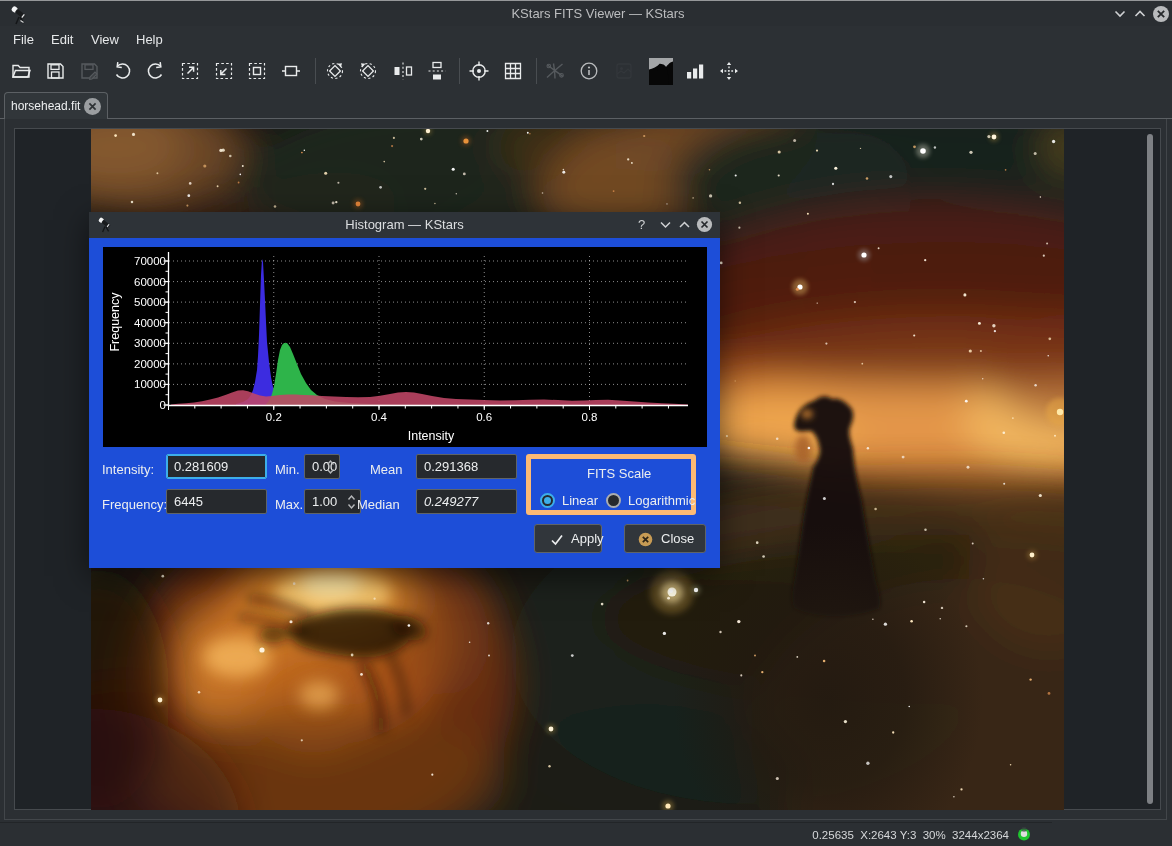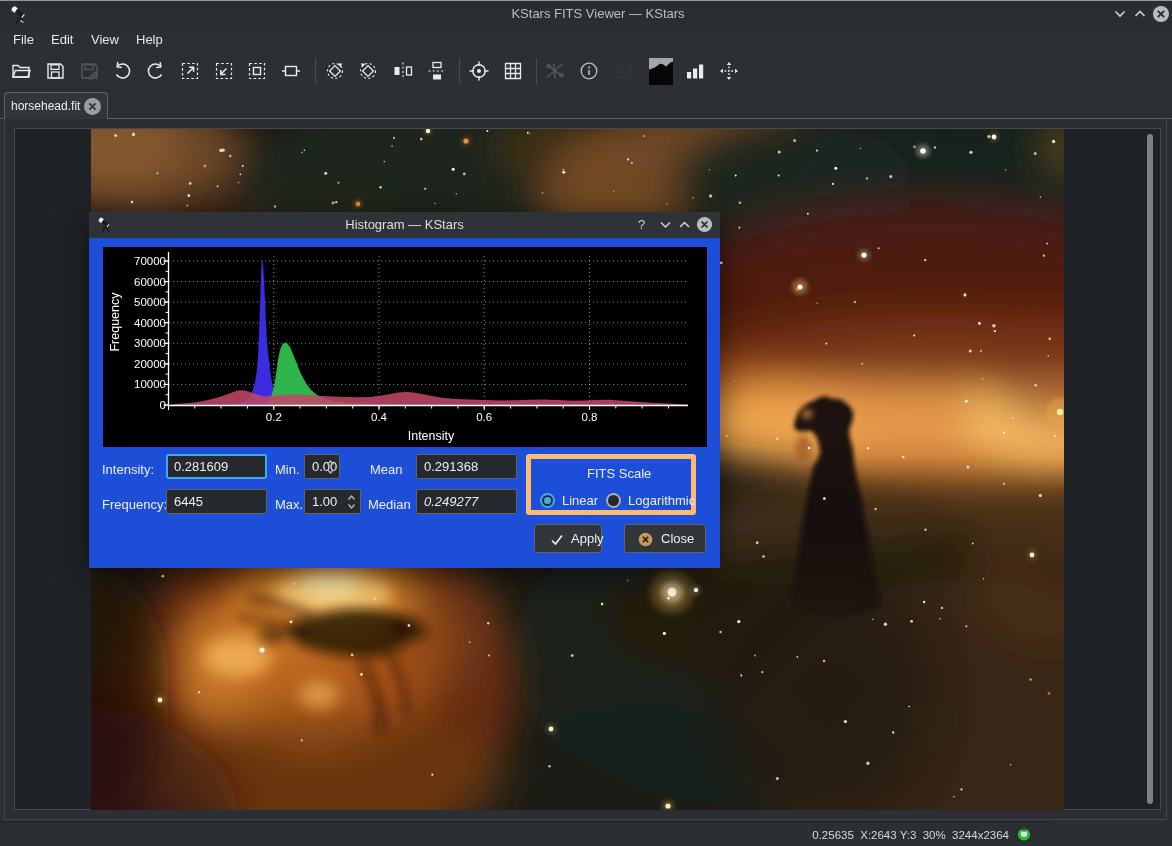--- a/index.html
+++ b/index.html
@@ -629,21 +629,21 @@
  <div class="lbl" style="left:281px;top:250px">Mean</div>
  <div class="inp" style="left:327px;top:242px;width:101px;">0.291368</div>
 
  <div class="lbl" style="left:13px;top:285px">Frequency:</div>
  <div class="inp" style="left:77px;top:277px;width:101px;">6445</div>
  <div class="lbl" style="left:186px;top:285px">Max.</div>
  <div class="inp" style="left:215px;top:277px;width:57px;">1.00<svg style="position:absolute;right:2px;top:2px" width="13" height="20" viewBox="0 0 13 20">
         <path d="M3.5 7.5 L6.5 4 L9.5 7.5" fill="none" stroke="#b6b8ba" stroke-width="1.4"></path>
         <path d="M3.5 12.5 L6.5 16 L9.5 12.5" fill="none" stroke="#b6b8ba" stroke-width="1.4"></path>
       </svg></div>
- <div class="lbl" style="left:279px;top:285px">Median</div>
+ <div class="lbl" style="left:268px;top:285px">Median</div>
  <div class="inp" style="left:327px;top:277px;width:101px;font-style:italic;">0.249277</div>
 
  <div id="fits">
    <div class="lbl" style="left:56px;top:7px">FITS Scale</div>
    <div class="radio" style="left:9px;top:34px;border:2px solid #3daee9;background:#26292d">
         <div style="position:absolute;left:2px;top:2px;width:7px;height:7px;border-radius:50%;background:#3daee9"></div>
       </div>
    <div class="lbl" style="left:31px;top:34px">Linear</div>
    <div class="radio" style="left:75px;top:34px;border:2px solid #abadaf;background:#26292d"></div>
    <div class="lbl" style="left:97px;top:34px">Logarithmic</div>

